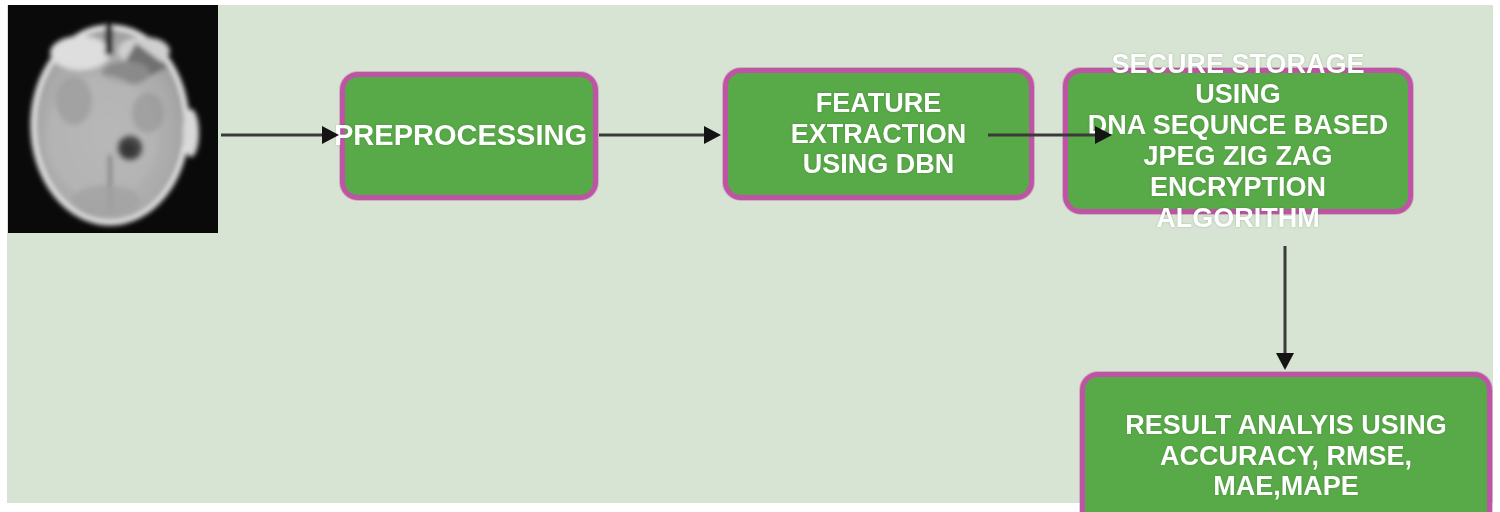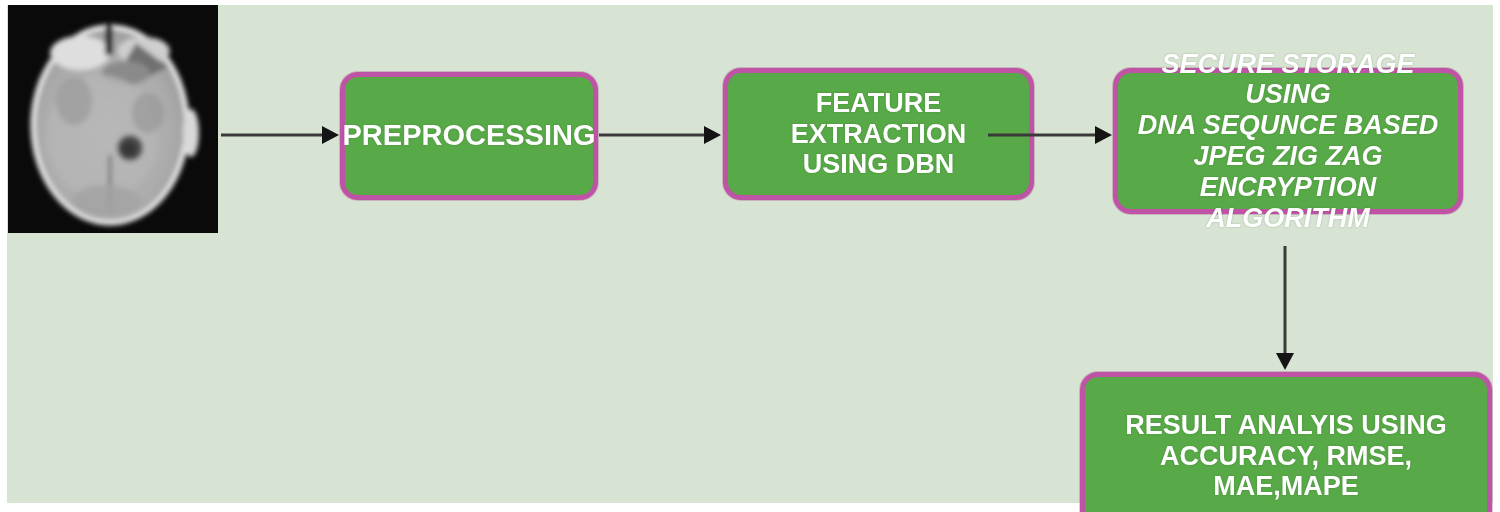--- a/index.html
+++ b/index.html
@@ -53,23 +53,23 @@
     color: var(--node-text);
     font-weight: bold;
     font-size: 27px;
     line-height: 1.14;
     text-align: center;
     white-space: pre-line;
     letter-spacing: 0px;
     text-shadow: 0 0 2px rgba(40,90,40,0.35);
   }
 
-  .node-preprocessing   { left: 340px;  top: 72px;  width: 258px; height: 128px; }
+  .node-preprocessing   { left: 340px;  top: 72px;  width: 258px; height: 128px; justify-content: flex-end; }
   .node-feature         { left: 723px;  top: 68px;  width: 311px; height: 132px; }
-  .node-secure          { left: 1113px; top: 68px;  width: 350px; height: 146px; font-style: italic; }
+  .node-secure          { left: 1063px; top: 68px;  width: 350px; height: 146px; }
   .node-result          { left: 1080px; top: 372px; width: 412px; height: 168px; }
   .node-preprocessing .node-label { font-size: 29px; }
 
   .arrow { position: absolute; }
   .arrow .shaft { position: absolute; background: var(--arrow-shaft); }
   .arrow .head  { position: absolute; width: 0; height: 0; }
 
   .arrow.horiz { height: 22px; }
   .arrow.horiz .shaft {
     left: 0; right: 13px; top: 50%;

